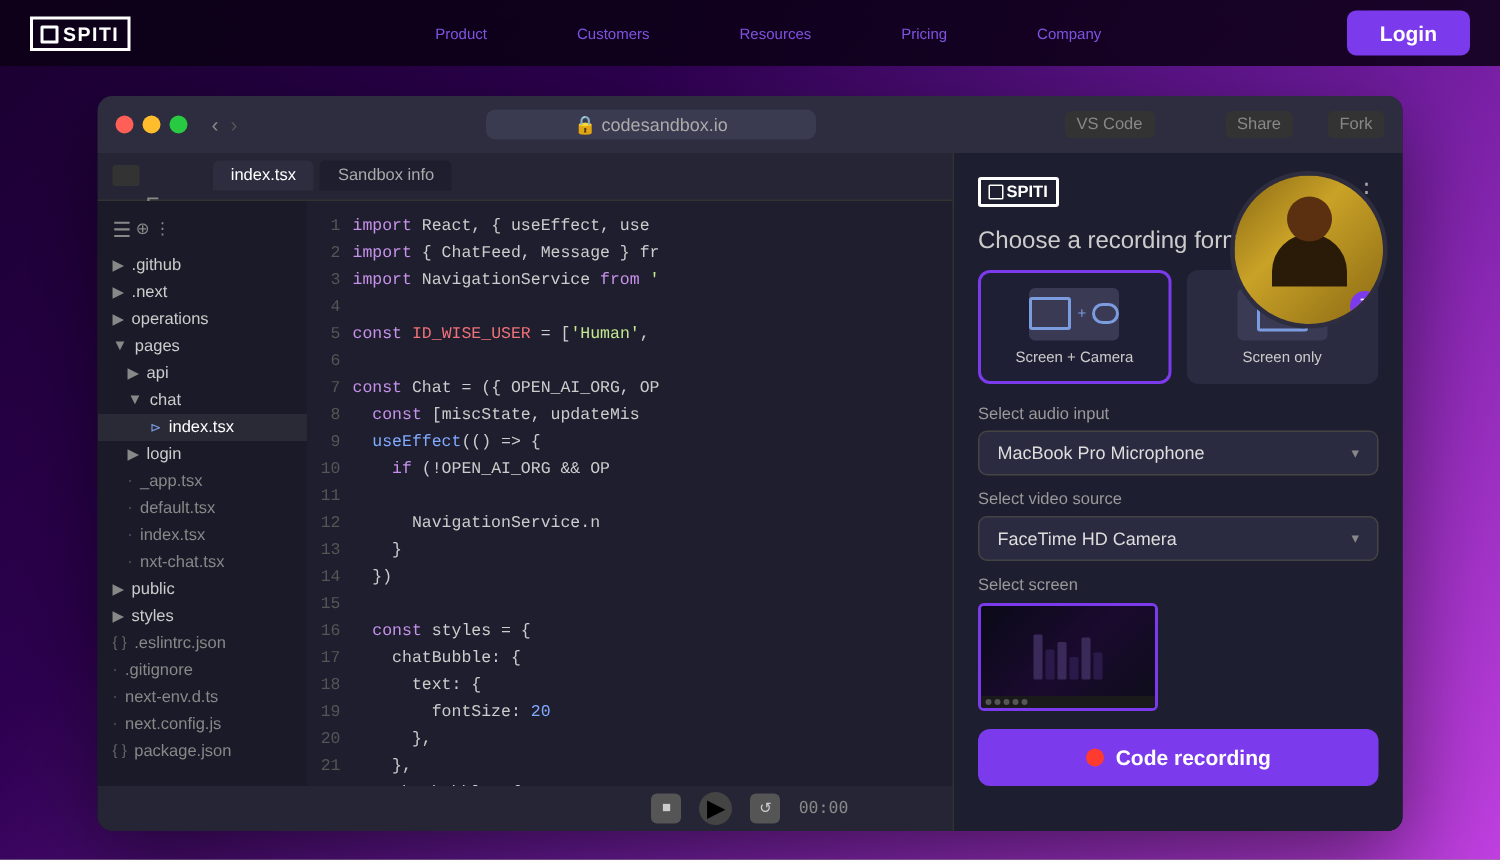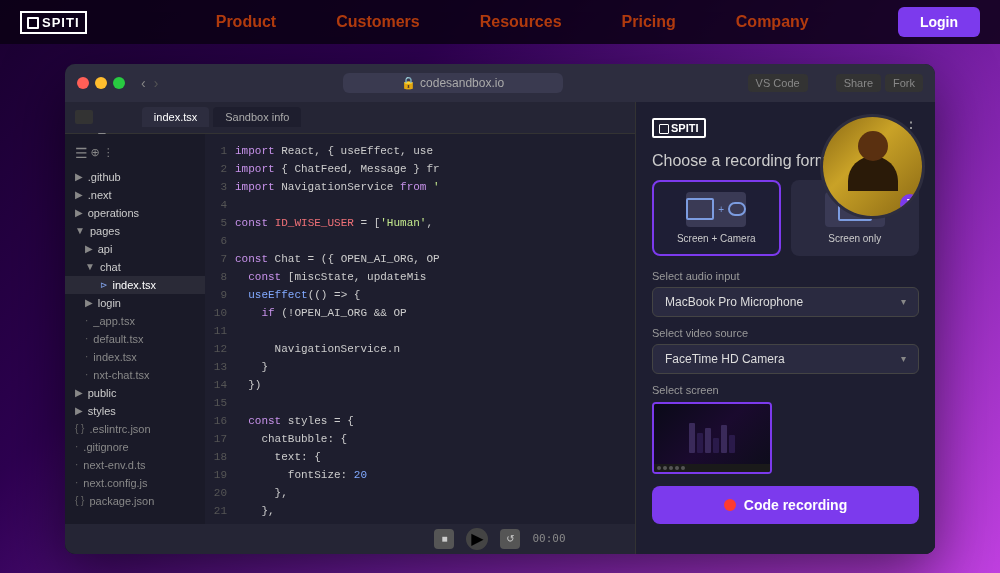--- a/index.html
+++ b/index.html
@@ -37,24 +37,24 @@
       letter-spacing: 1px;
     }
     .nav-links {
       display: flex;
       flex: 1;
       justify-content: center;
       gap: 60px;
       list-style: none;
     }
     .nav-links a {
-      color: #c2410c;
+      color: #8b5cf6;
       text-decoration: none;
-      font-size: 16px;
-      font-weight: 700;
+      font-size: 10px;
+      font-weight: 400;
       opacity: 0.9;
     }
     .nav-login {
       background: #7c3aed;
       color: white;
       border: none;
       padding: 7px 22px;
       border-radius: 6px;
       font-size: 14px;
       font-weight: 600;
@@ -555,21 +555,21 @@
       <div class="browser-nav-icons">
         <span style="color:#888;font-size:14px;">‹</span>
         <span style="color:#555;font-size:14px;">›</span>
       </div>
       <div class="address-bar">
         <div class="url-display">
           🔒 <span>codesandbox.io</span>
         </div>
       </div>
       <div class="browser-actions">
-        <div style="display:flex;gap:4px;align-items:flex-start;font-size:11px;color:#888;">
+        <div style="display:flex;gap:23px;align-items:flex-start;font-size:11px;color:#888;">
           <span style="background:#333;padding:3px 8px;border-radius:4px;cursor:pointer;">VS Code</span>
           <span style="background:#333;padding:3px 8px;border-radius:4px;cursor:pointer;margin-left:24px;">Share</span>
           <span style="background:#333;padding:3px 8px;border-radius:4px;cursor:pointer;">Fork</span>
         </div>
       </div>
     </div>
 
     <div class="browser-body">
 
       <div class="code-editor">

